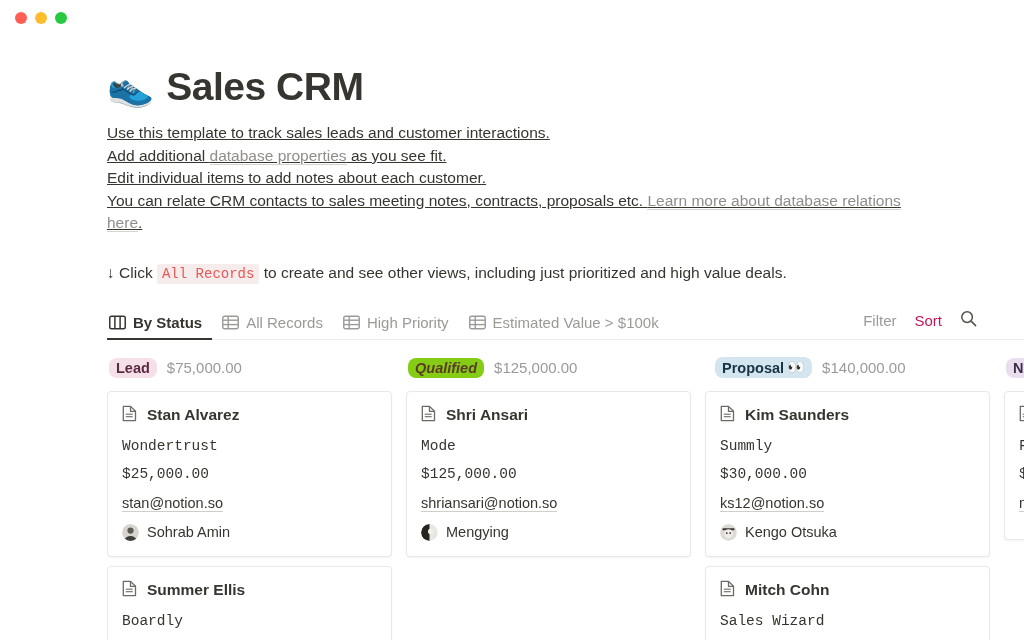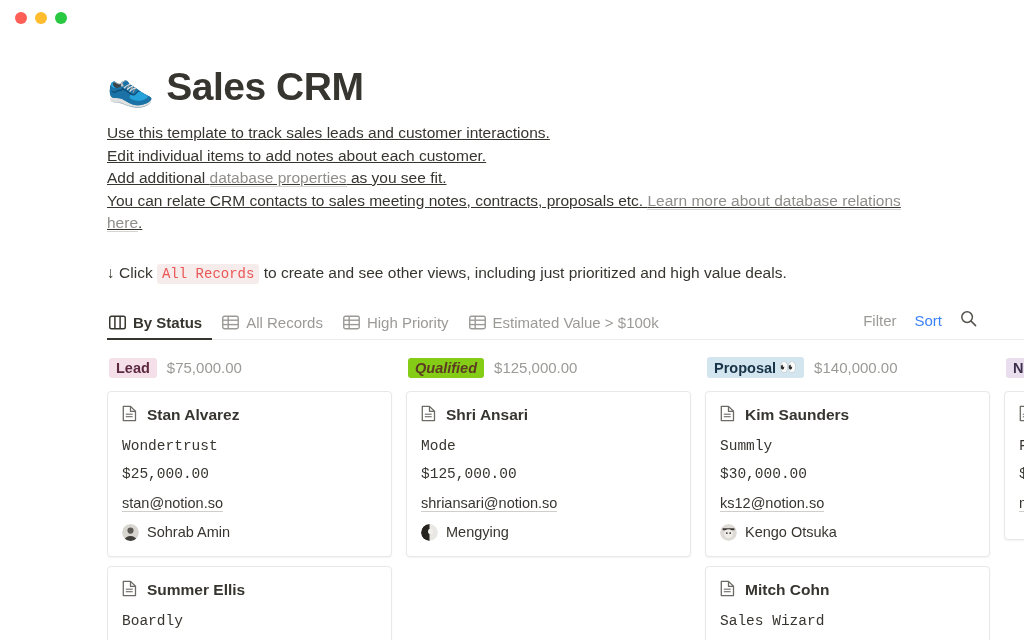--- a/index.html
+++ b/index.html
@@ -118,21 +118,21 @@
   }
   .tab svg { display: block; }
 
   .view-actions {
     display: flex;
     align-items: center;
     gap: 18px;
     padding-bottom: 8px;
   }
   .action-text { font-size: 15px; color: #9b9a97; cursor: pointer; }
-  .action-text.accent { color: #3b82f6; }
+  .action-text.accent { color: #be185d; }
   .search-icon { cursor: pointer; display: block; }
 
   
   .board {
     display: flex;
     gap: 14px;
     padding-top: 14px;
     padding-left: 0;
     overflow: hidden;
   }
@@ -141,21 +141,21 @@
   .col-head {
     display: flex;
     align-items: center;
     gap: 10px;
     height: 28px;
     padding-left: 2px;
   }
   .status-chip {
     font-size: 14.5px;
     font-weight: bold;
-    border-radius: 3px;
+    border-radius: 8px;
     padding: 2px 7px;
     white-space: nowrap;
     display: inline-flex;
     align-items: center;
     gap: 3px;
   }
   .col-sum { font-size: 15px; color: #9b9a97; }
 
   .cards { margin-top: 9px; display: flex; flex-direction: column; gap: 9px; }
 
@@ -224,22 +224,22 @@
 
 <div class="page">
 
   <div class="title-row">
     <span class="title-emoji">👟</span>
     <h1 class="page-title">Sales CRM</h1>
   </div>
 
   <div class="desc">
     <p>Use this template to track sales leads and customer interactions.</p>
+    <p><span>Add additional </span><span class="inline-link">database properties</span><span> as you see fit.</span></p>
     <p>Edit individual items to add notes about each customer.</p>
-    <p><span>Add additional </span><span class="inline-link">database properties</span><span> as you see fit.</span></p>
     <p><span>You can relate CRM contacts to sales meeting notes, contracts, proposals etc. </span><span class="inline-link">Learn more about database relations here</span><span>.</span></p>
   </div>
 
   <div class="callout-line">
     <span>↓</span>
     <span>Click</span>
     <span class="code-chip">All Records</span>
     <span>to create and see other views, including just prioritized and high value deals.</span>
   </div>
 
@@ -397,21 +397,21 @@
             </span>
             <span>Mengying</span>
           </div>
         </div>
 
       </div>
     </div>
 
     <div class="column">
       <div class="col-head">
-        <span class="status-chip" style="background: rgb(211, 229, 239); color: rgb(24, 51, 71);">
+        <span class="status-chip" style="background: rgb(211, 229, 239); color: rgb(24, 51, 71); margin-left: 8px;">
           <span>Proposal</span>
           <span>👀</span>
         </span>
         <span class="col-sum">$140,000.00</span>
       </div>
       <div class="cards">
 
         <div class="card">
           <div class="card-title-row">
             <span class="doc-icon">

